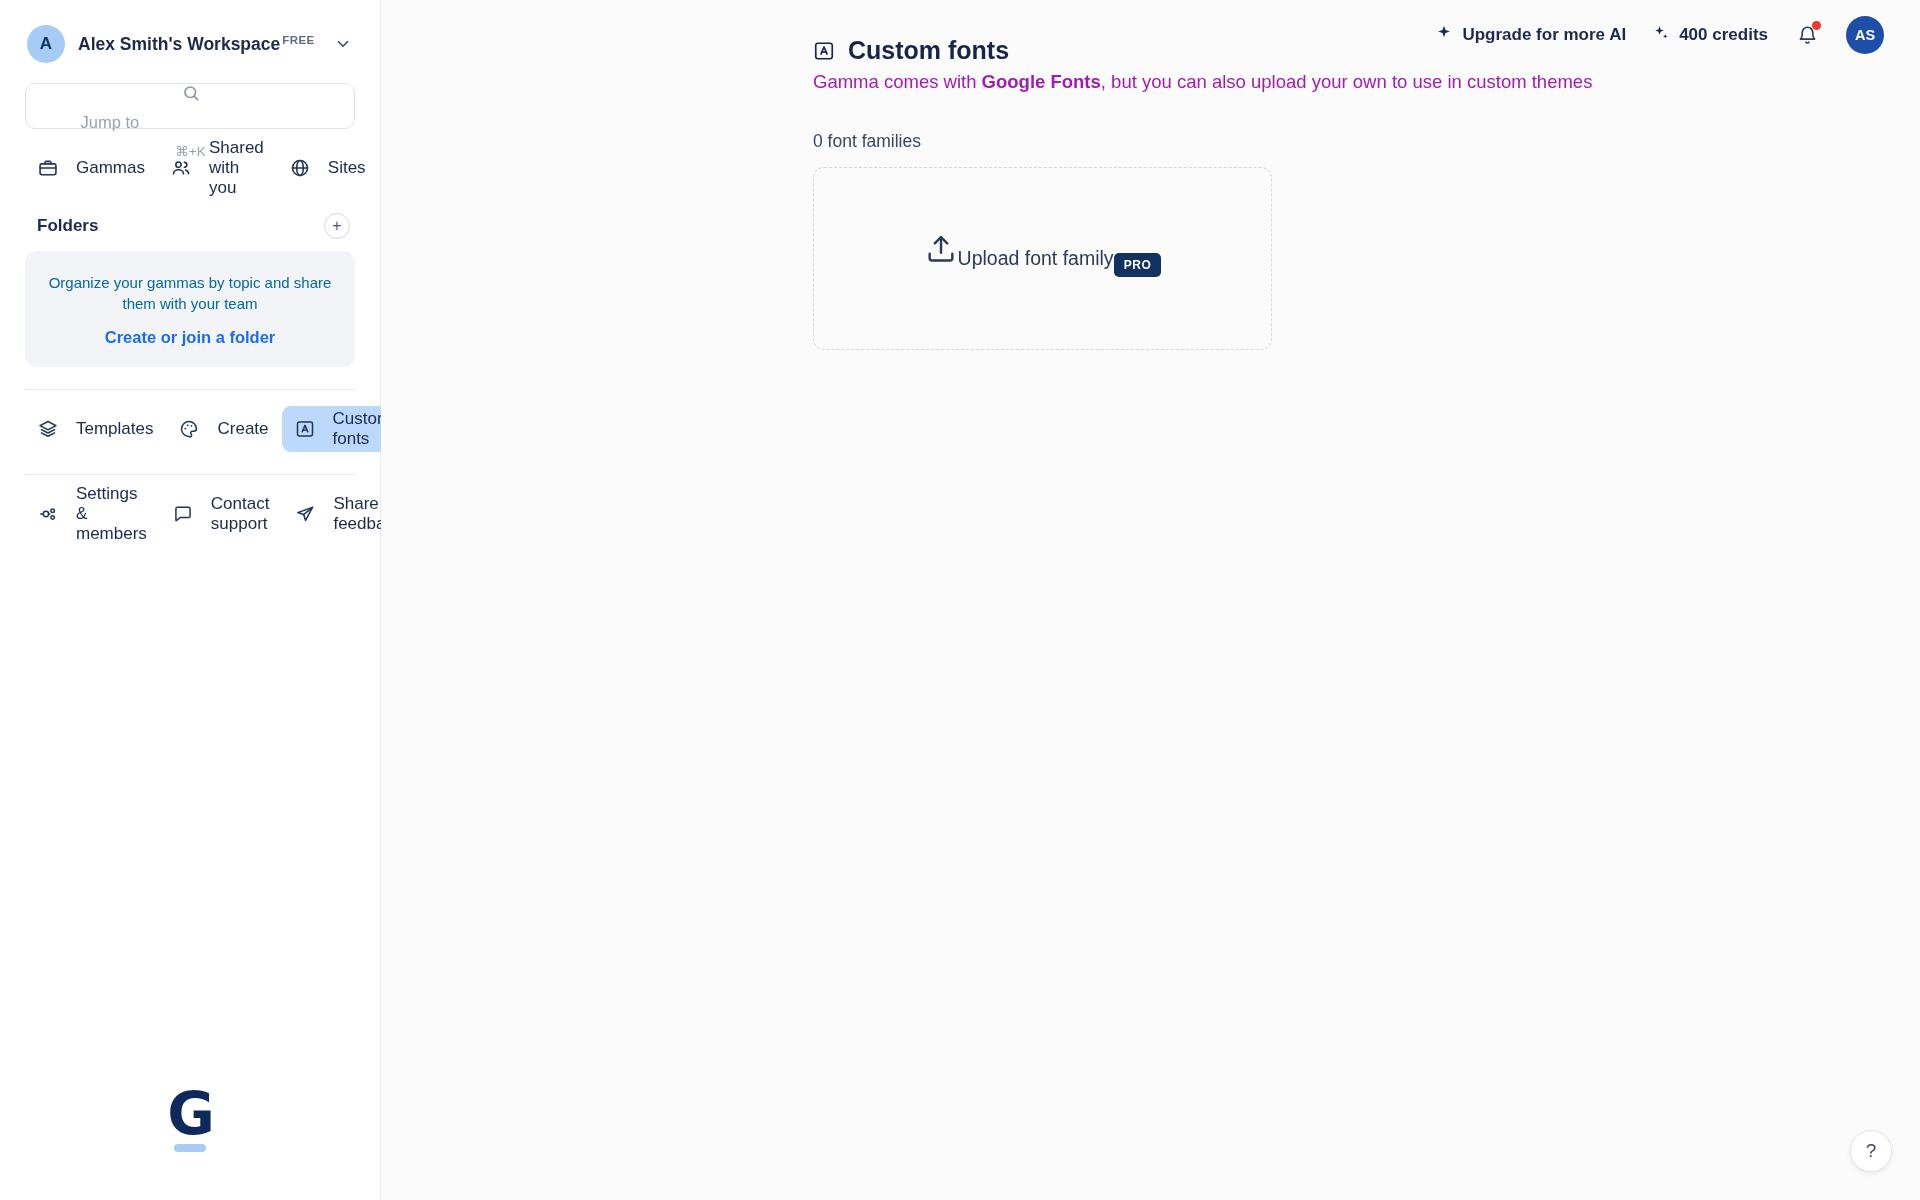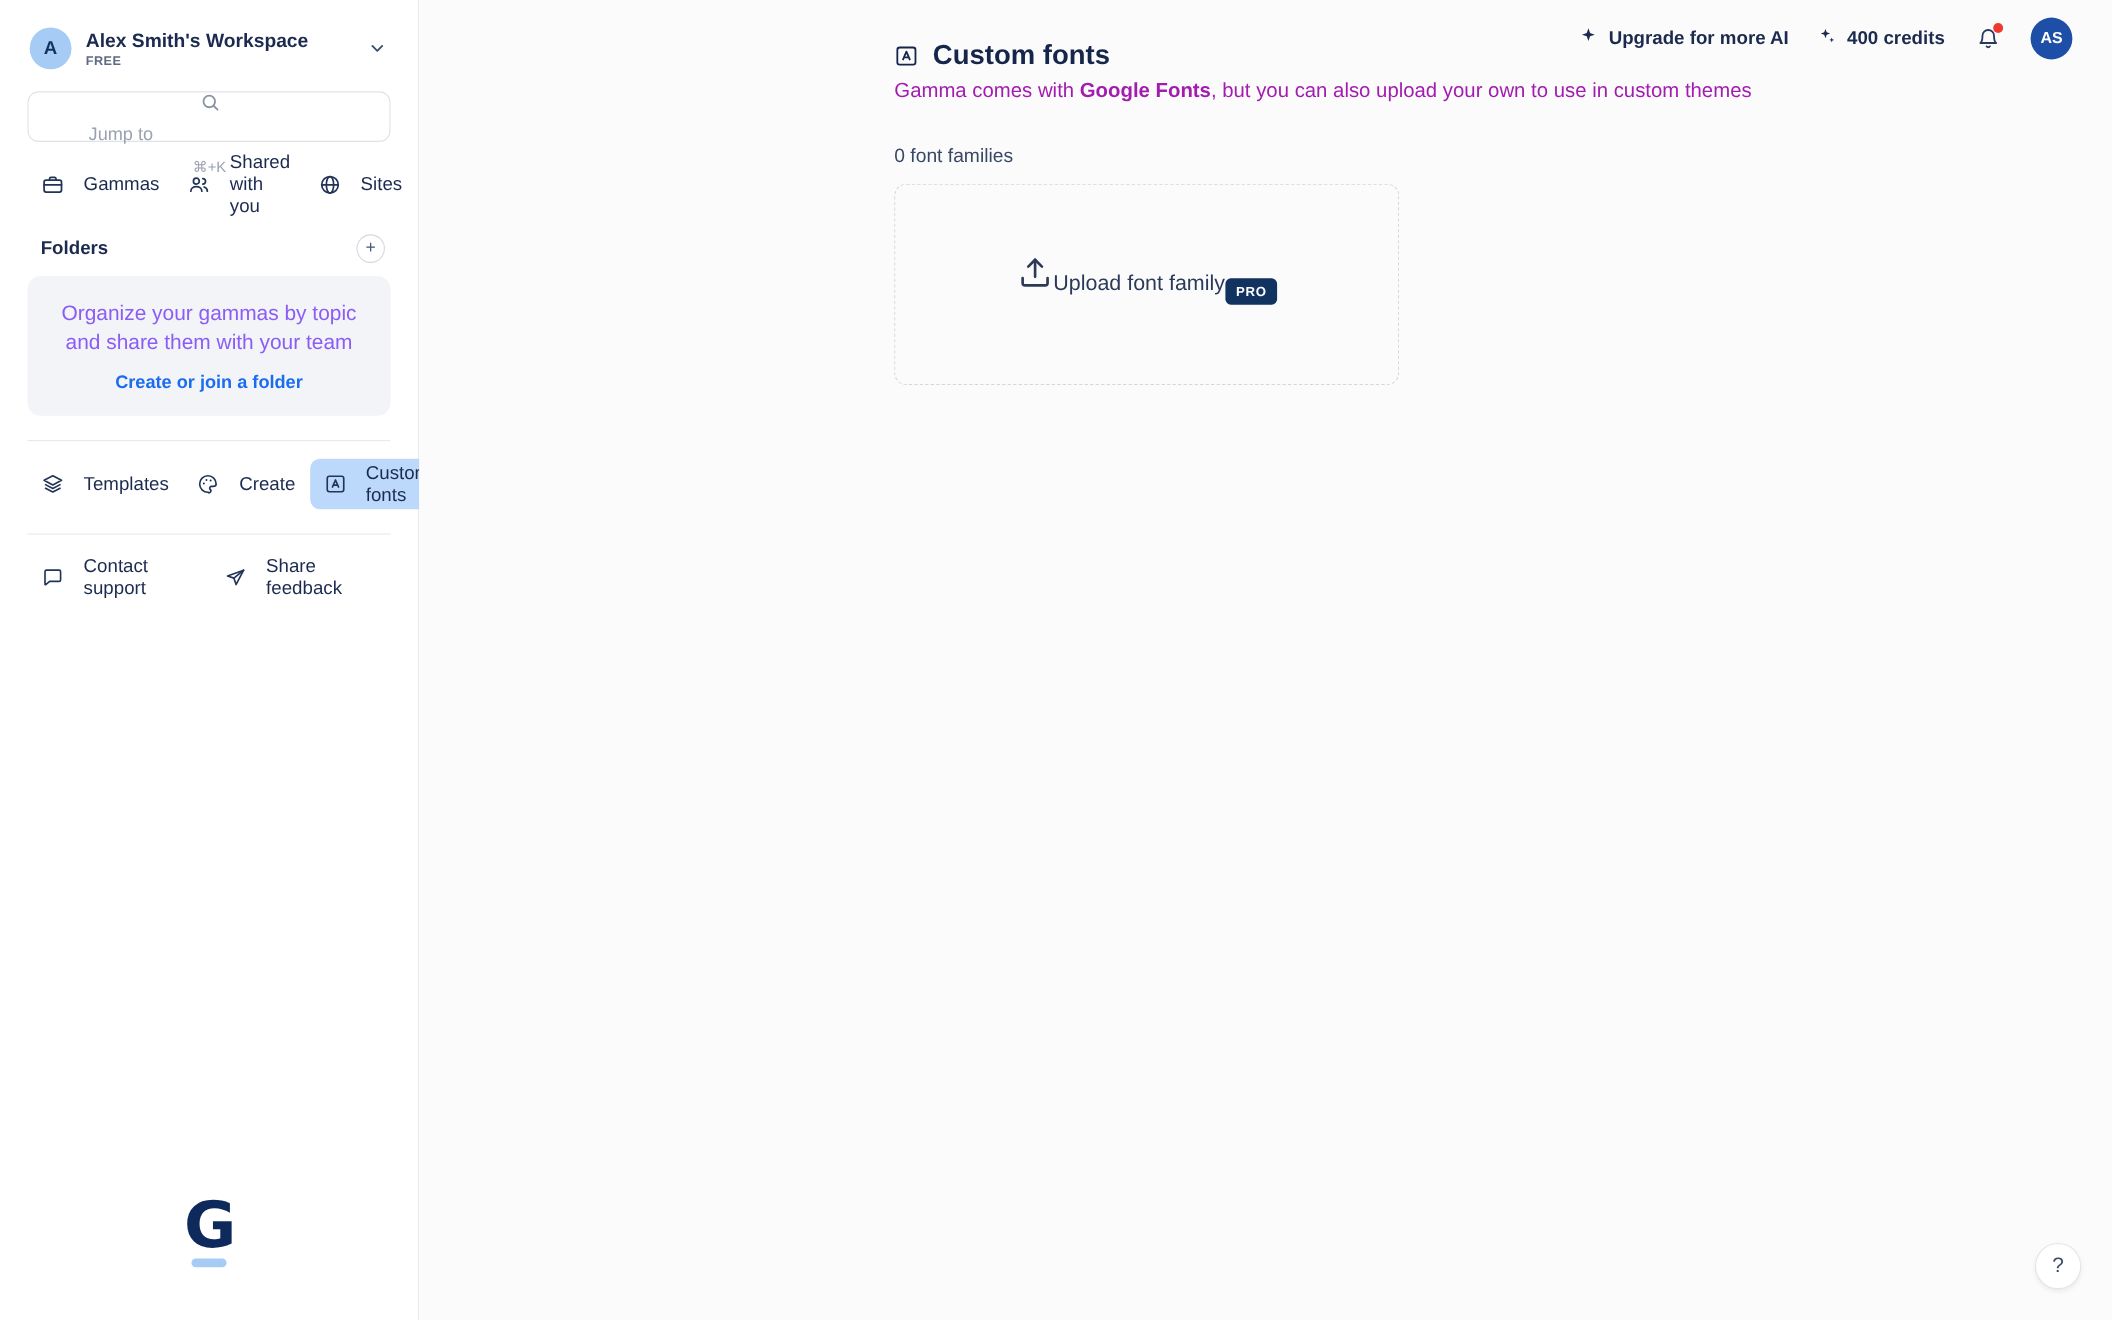--- a/index.html
+++ b/index.html
@@ -26,21 +26,21 @@
     gap: 13px;
     padding: 25px 24px 12px 27px;
   }
   .ws-avatar {
     width: 38px; height: 38px; border-radius: 50%;
     background: #a6ccf5; color: #12325f;
     display: flex; align-items: center; justify-content: center;
     font-size: 17px; font-weight: 700;
     flex: 0 0 38px;
   }
-  .ws-text { display: flex; flex-direction: column; gap: 2px; flex: 1 1 auto; min-width: 0;}
+  .ws-text { display: flex; flex-direction: row; gap: 2px; flex: 1 1 auto; min-width: 0;}
   .ws-name { font-size: 17.5px; font-weight: 700; color: #1b2a4e; white-space: nowrap; }
   .ws-plan { font-size: 11.5px; font-weight: 700; color: #5d6b85; letter-spacing: .4px; }
   .chev {
     width: 26px; height: 26px; display: flex; align-items: center; justify-content: center;
     color: #3b4b6b;
   }
 
   .search-wrap { padding: 8px 25px 0 25px; }
   .search-box {
     height: 46px; border: 1px solid #dfe3e9; border-radius: 10px;
@@ -74,21 +74,21 @@
   .plus-btn {
     width: 26px; height: 26px; border-radius: 50%;
     border: 1px solid #d4d9e1; color: #46567a;
     display: flex; align-items: center; justify-content: center;
     font-size: 16px; line-height: 1; cursor: pointer; background: #fff;
   }
   .folder-card {
     margin: 4px 25px 0 25px; background: #f2f4f7; border-radius: 12px;
     padding: 22px 20px 20px 20px; text-align: center;
   }
-  .folder-card p { font-size: 19px; color: #8b5cf6; line-height: 1.38; }
+  .folder-card p { font-size: 15px; color: #0369a1; line-height: 1.38; }
   .folder-link {
     display: block; margin-top: 14px;
     font-size: 16.5px; font-weight: 700; color: #1b6cf0; cursor: pointer;
   }
 
   .divider { height: 1px; background: #e6e9ee; margin: 22px 25px 0 25px; }
 
   .logo-wrap {
     position: absolute; left: 0; right: 0; bottom: 48px;
     display: flex; align-items: center; justify-content: center;
@@ -283,20 +283,31 @@
         </span>
         <span>Trash</span>
       </div>
     </nav>
 
     <div class="divider"></div>
 
     <nav class="nav">
       <div class="nav-item">
         <span class="nav-icon">
+          <svg width="20" height="20" viewBox="0 0 24 24" fill="none" stroke="currentColor" stroke-width="1.8">
+              <circle cx="9.5" cy="12" r="3.2"></circle>
+              <path d="M2.6 12h3.7M12.7 12h2.1"></path>
+              <circle cx="17.6" cy="8" r="2.1"></circle>
+              <circle cx="17.6" cy="16.2" r="2.1"></circle>
+            </svg>
+        </span>
+        <span>Settings &amp; members</span>
+      </div>
+      <div class="nav-item">
+        <span class="nav-icon">
           <svg width="20" height="20" viewBox="0 0 24 24" fill="none" stroke="currentColor" stroke-width="1.8" stroke-linejoin="round">
               <path d="M3.5 5.6A1.6 1.6 0 0 1 5.1 4h13.8a1.6 1.6 0 0 1 1.6 1.6v9.1a1.6 1.6 0 0 1-1.6 1.6H8.6L4.3 19.8a.5.5 0 0 1-.8-.4z"></path>
             </svg>
         </span>
         <span>Contact support</span>
       </div>
       <div class="nav-item">
         <span class="nav-icon">
           <svg width="20" height="20" viewBox="0 0 24 24" fill="none" stroke="currentColor" stroke-width="1.8" stroke-linejoin="round" stroke-linecap="round">
               <path d="M21 4L3.4 10.3l7 2.4 2.3 7z"></path>

